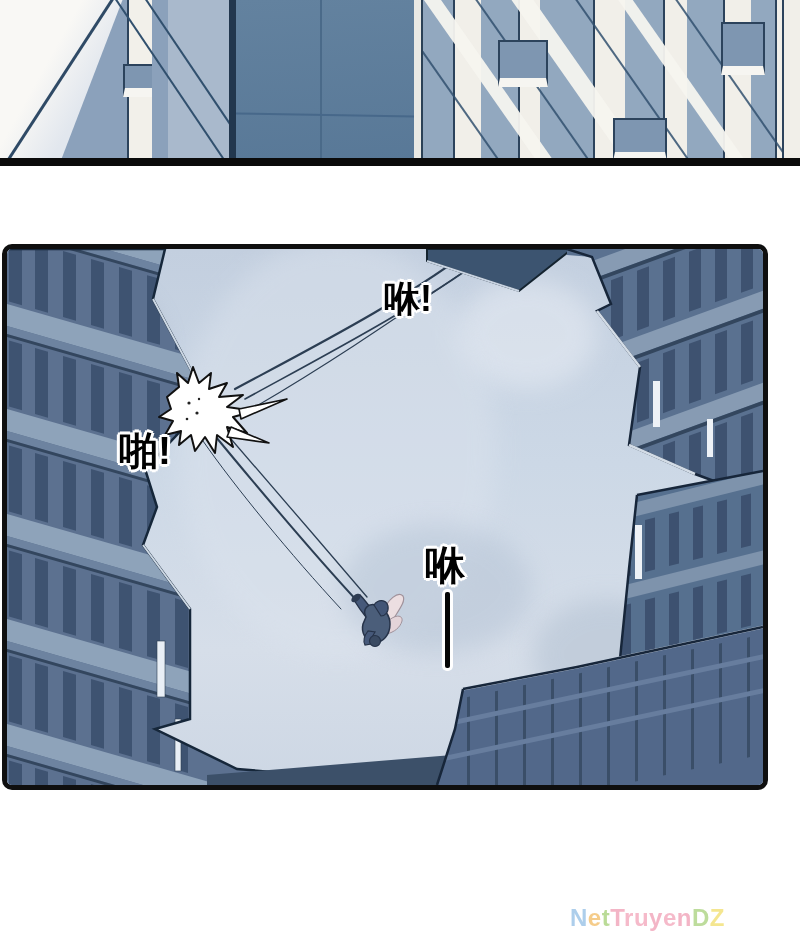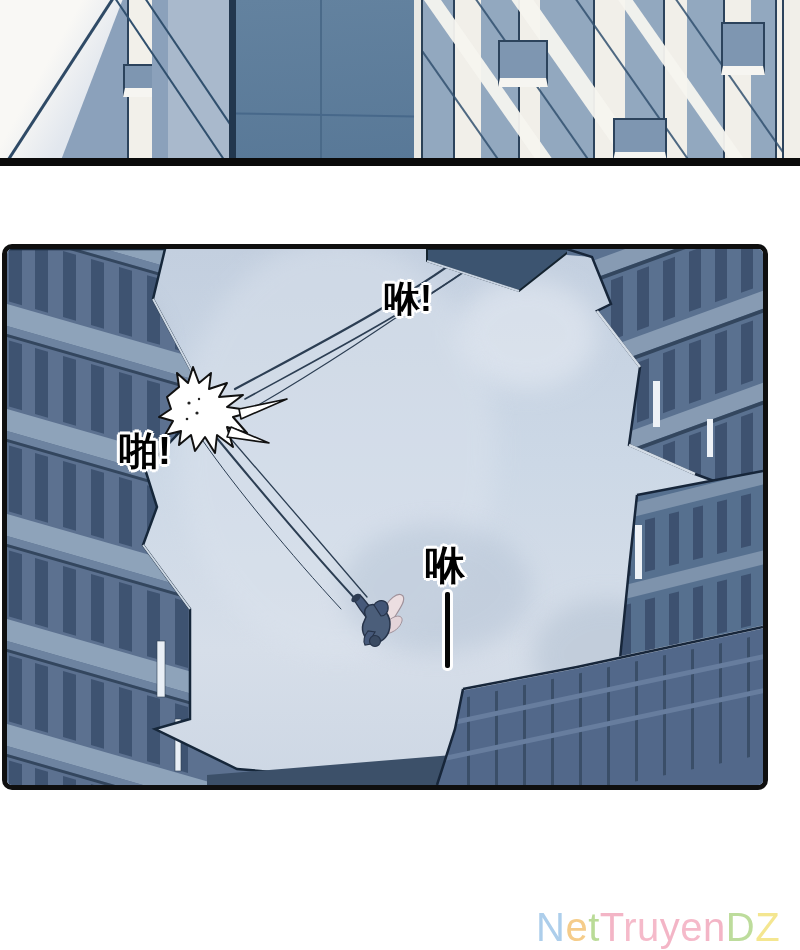--- a/index.html
+++ b/index.html
@@ -49,21 +49,21 @@
   .sfx{position:absolute;color:#000;font-weight:bold;line-height:1;white-space:nowrap;
        text-shadow:-2px -2px 0 #fff,2px -2px 0 #fff,-2px 2px 0 #fff,2px 2px 0 #fff,
                    -3px 0 0 #fff,3px 0 0 #fff,0 -3px 0 #fff,0 3px 0 #fff;}
   .sfx-top{left:377px;top:32px;font-size:36px;}
   .sfx-pa{left:112px;top:182px;font-size:39px;}
   .sfx-fall{left:418px;top:296px;font-size:40px;}
   .sfx-dash{position:absolute;left:438px;top:343px;width:5px;height:76px;background:#050505;
             box-shadow:0 0 0 3px #fff;border-radius:2px;}
 
   
-  .watermark{position:absolute;left:536px;top:905px;font-size:40px;font-weight:normal;
+  .watermark{position:absolute;left:570px;top:905px;font-size:24px;font-weight:bold;
              letter-spacing:.5px;opacity:.85;line-height:1.1;}
 </style>
 </head>
 <body>
 
 <div class="page">
 
   <div class="tp">
     <div class="tp-left-face"></div>
     <div class="tp-left-line"></div>

